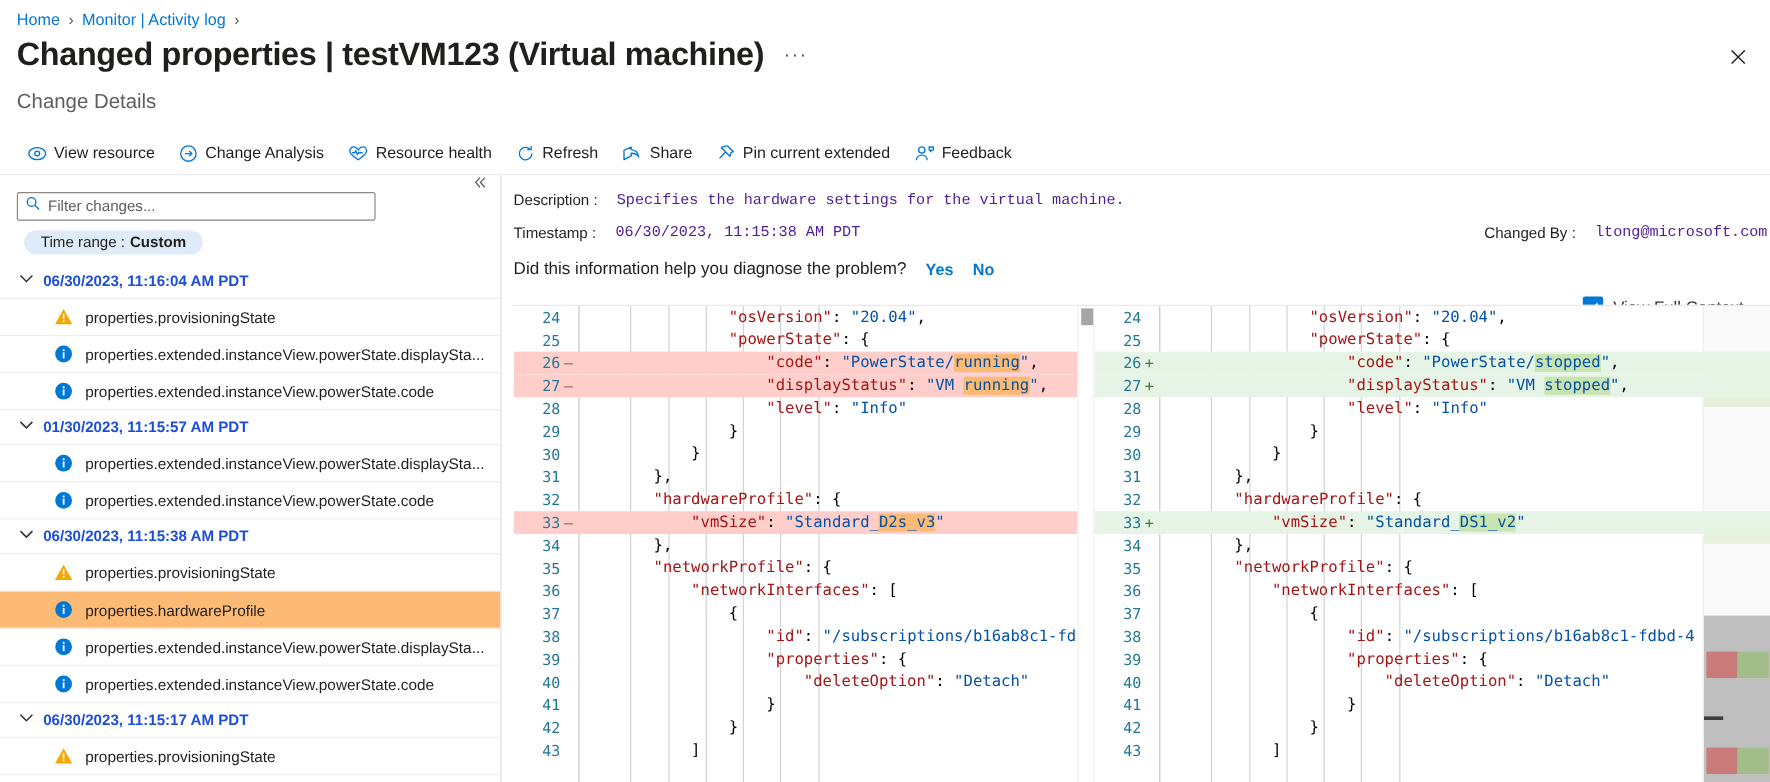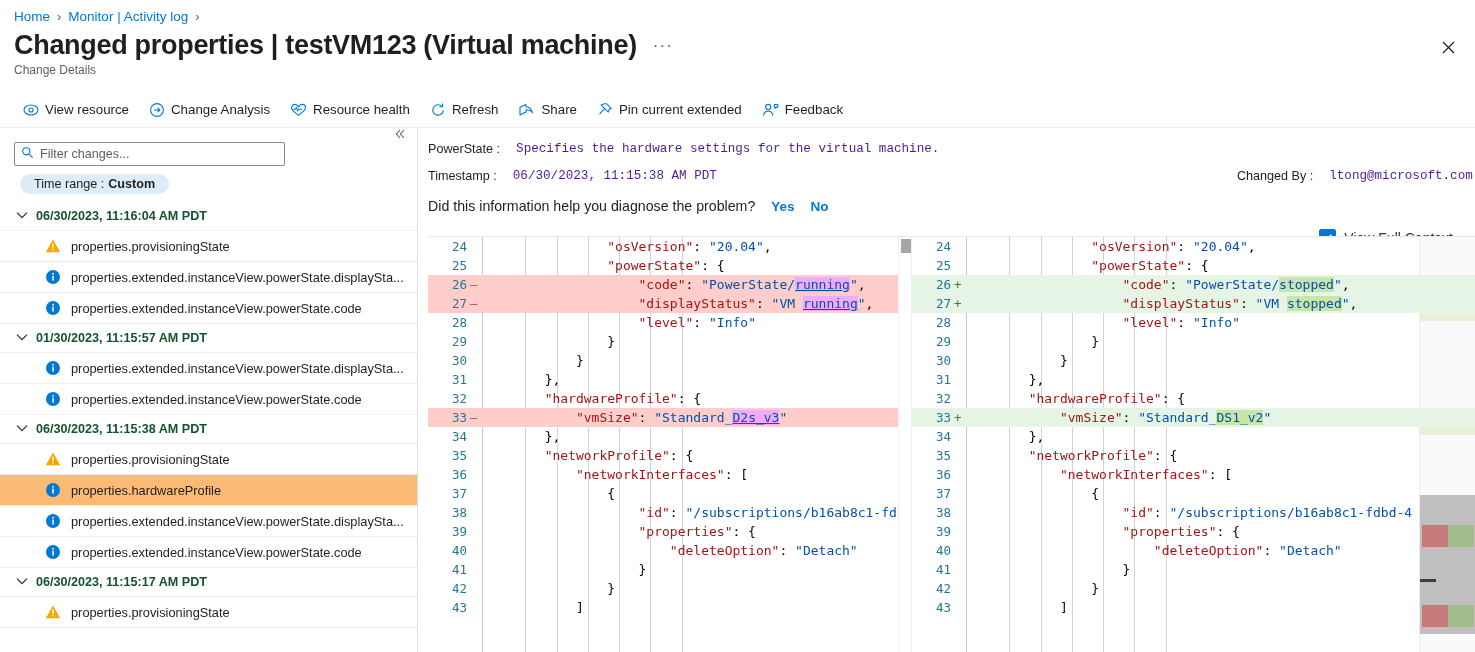--- a/index.html
+++ b/index.html
@@ -33,22 +33,22 @@
     line-height: 34px;
     white-space: nowrap;
   }
   .title-ellipsis {
     color: #605e5c; font-size: 17px;
     margin-left: 16px; margin-bottom: 6px;
     letter-spacing: 1px; cursor: pointer;
   }
   .subtitle {
     padding-left: 14px;
-    font-size: 12px; color: #605e5c;
-    margin-top: 1px;
+    font-size: 17px; color: #605e5c;
+    margin-top: 13px;
   }
   .close-x {
     position: absolute; top: 34px; right: 14px;
     width: 26px; height: 26px;
     display: flex; align-items: center; justify-content: center;
     cursor: pointer; color: #201f1e; font-size: 15px;
   }
 
   
   .cmdbar {
@@ -83,21 +83,21 @@
     overflow: hidden;
   }
   .collapse-btn {
     position: absolute; top: -3px; right: 8px;
     font-size: 14px; color: #605e5c;
     cursor: pointer; line-height: 1;
     padding: 2px;
   }
   .filter-wrap { padding: 14px 0 0 14px; }
   .filter-box {
-    width: 271px; height: 24px;
+    width: 299px; height: 24px;
     border: 1px solid #8a8886;
     border-radius: 2px;
     display: flex; align-items: center;
     padding: 0 6px; gap: 6px;
     background: #fff;
   }
   .filter-box input {
     border: none; outline: none; flex: 1;
     font-size: 12.6px;
     font-family: "Liberation Sans", sans-serif;
@@ -114,21 +114,21 @@
     font-size: 12.6px;
     cursor: pointer;
   }
   .pill b { font-weight: 700; margin-left: 4px; }
 
   .group-list { margin-top: 4px; }
   .group-header {
     display: flex; align-items: center; gap: 8px;
     padding: 7px 0 7px 16px;
     font-size: 12.6px; font-weight: 700;
-    color: #14532d;
+    color: #1d4ed8;
     border-bottom: 1px solid #f0eeec;
     cursor: pointer;
   }
   .chev {
     width: 12px; color: #605e5c; font-size: 10px;
     display: inline-block; text-align: center;
   }
   .change-row {
     display: flex; align-items: center; gap: 10px;
     padding: 7px 10px 7px 45px;
@@ -239,21 +239,21 @@
     background: #d3d3d3;
   }
   .gutter-rail {
     position: absolute; top: 0; bottom: 0; left: 54px;
     width: 1px; background: #c8c8c8;
   }
 
   .tok-key { color: #a31515; }
   .tok-str { color: #0451a5; }
   .tok-pun { color: #000; }
-  .hl-del { background: #f0abfc; text-decoration: underline; }
+  .hl-del { background: #fdba74; }
   .hl-ins { background: #c8e4b0; }
 
   
   .ruler {
     position: absolute; top: 0; right: 0; bottom: 0;
     width: 56px;
     background: #fafafa;
     border-left: 1px solid #eee;
   }
   .ruler .mini-band {
@@ -504,21 +504,21 @@
           </svg>
           <span>properties.provisioningState</span>
         </div>
       </div>
   </div>
 
   <div class="right-pane">
 
     <div class="meta">
       <div class="meta-line">
-        <span class="meta-label">PowerState  :</span>
+        <span class="meta-label">Description  :</span>
         <span class="meta-val">Specifies the hardware settings for the virtual machine.</span>
       </div>
       <div class="meta-line">
         <span class="meta-label">Timestamp  :</span>
         <span class="meta-val">06/30/2023, 11:15:38 AM PDT</span>
         <span class="meta-label meta-right">Changed By  :</span>
         <span class="meta-val">ltong@microsoft.com</span>
       </div>
     </div>
 

